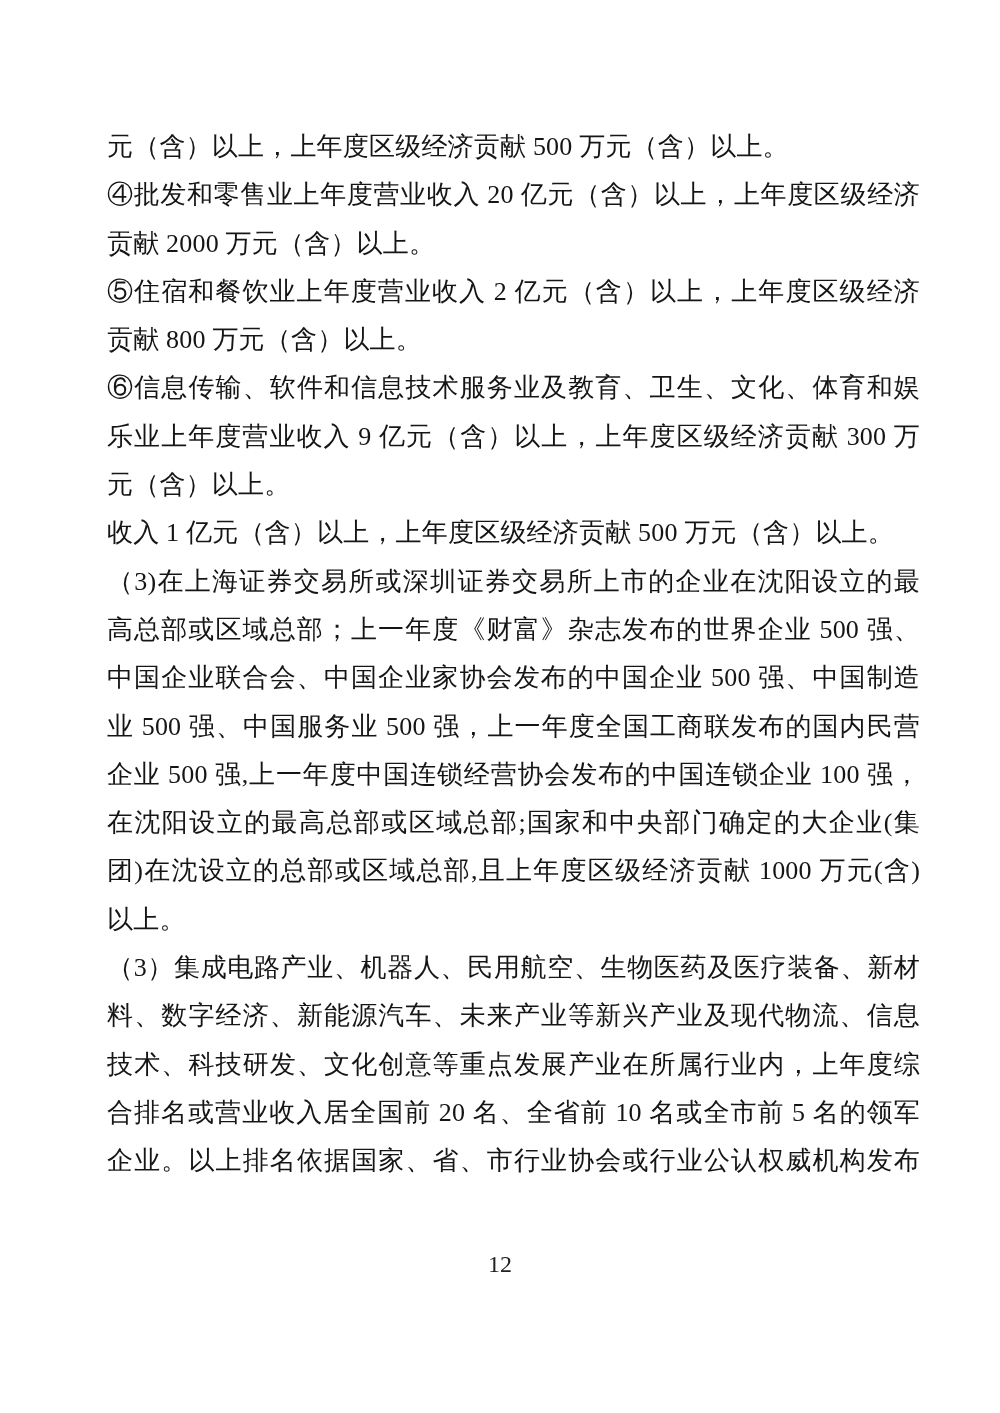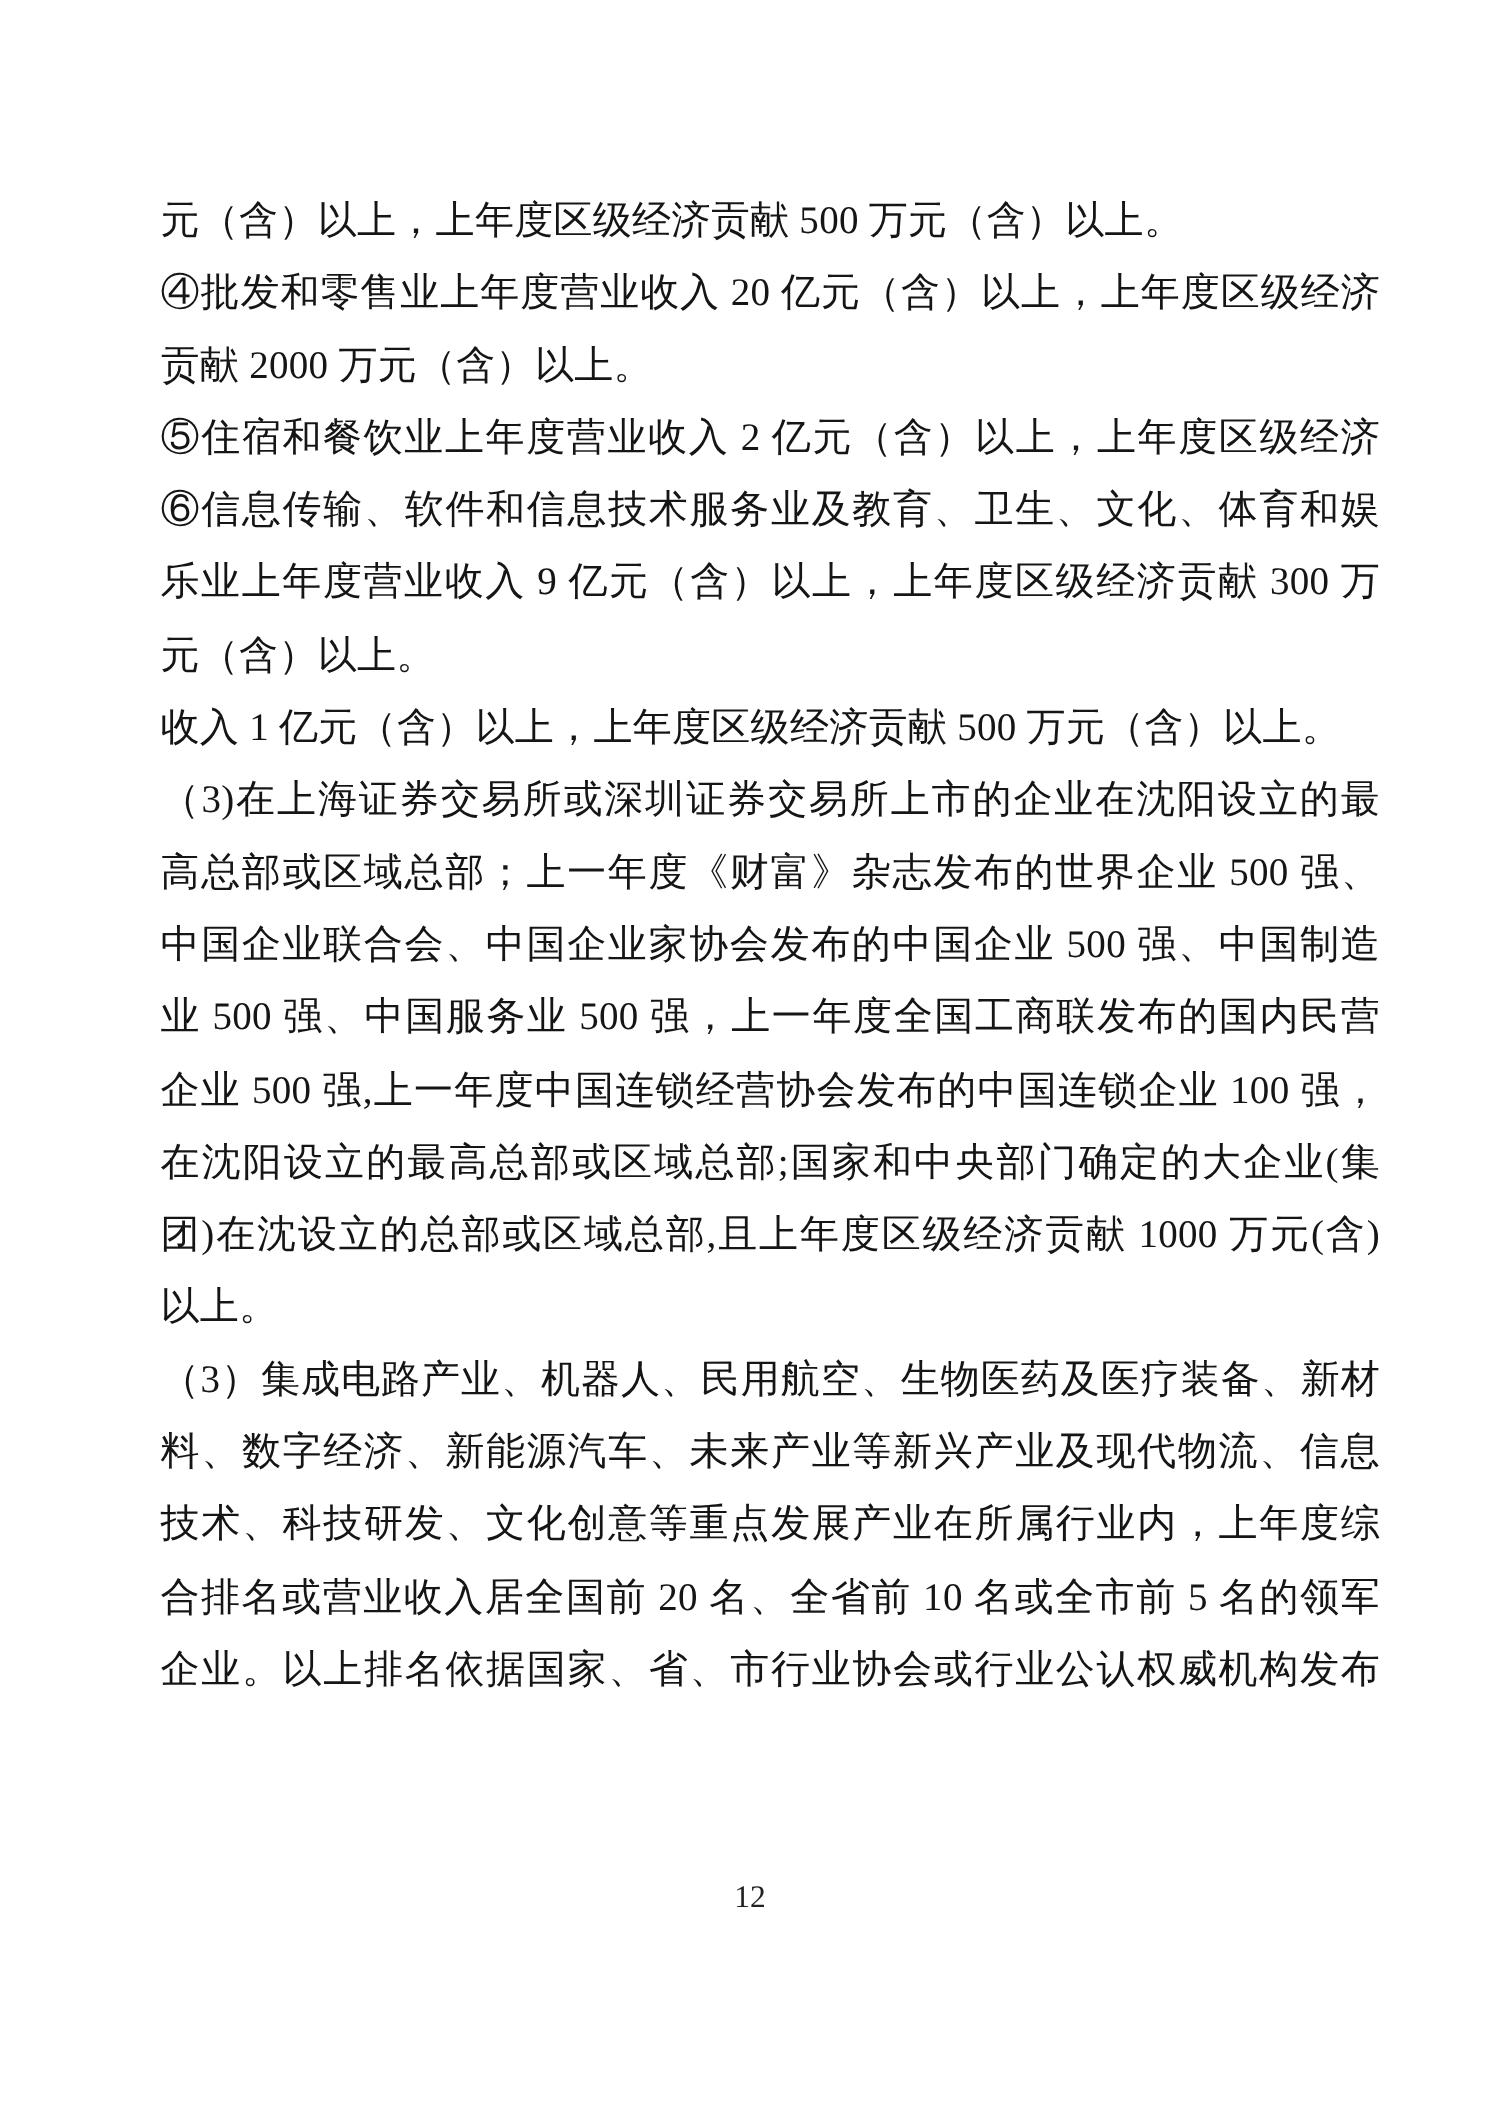--- a/index.html
+++ b/index.html
@@ -34,34 +34,35 @@
     white-space: normal;
     text-align: justify;
     text-align-last: justify;
   }
   .page-number {
     position: absolute;
     top: 1249px;
     left: 0;
     width: 100%;
     text-align: center;
-    font-size: 21px;
+    font-size: 24px;
     line-height: 30px;
     color: #222;
   }
 </style>
 </head>
 <body>
 
 <div class="page">
   <div class="doc-text">
       <div class="doc-line">元（含）以上，上年度区级经济贡献 500 万元（含）以上。</div>
       <div class="doc-line fill">④批发和零售业上年度营业收入 20 亿元（含）以上，上年度区级经济</div>
       <div class="doc-line">贡献 2000 万元（含）以上。</div>
       <div class="doc-line fill">⑤住宿和餐饮业上年度营业收入 2 亿元（含）以上，上年度区级经济</div>
+      <div class="doc-line">贡献 800 万元（含）以上。</div>
       <div class="doc-line fill">⑥信息传输、软件和信息技术服务业及教育、卫生、文化、体育和娱</div>
       <div class="doc-line fill">乐业上年度营业收入 9 亿元（含）以上，上年度区级经济贡献 300 万</div>
       <div class="doc-line">元（含）以上。</div>
       <div class="doc-line">收入 1 亿元（含）以上，上年度区级经济贡献 500 万元（含）以上。</div>
       <div class="doc-line fill">（3)在上海证券交易所或深圳证券交易所上市的企业在沈阳设立的最</div>
       <div class="doc-line fill">高总部或区域总部；上一年度《财富》杂志发布的世界企业 500 强、</div>
       <div class="doc-line fill">中国企业联合会、中国企业家协会发布的中国企业 500 强、中国制造</div>
       <div class="doc-line fill">业 500 强、中国服务业 500 强，上一年度全国工商联发布的国内民营</div>
       <div class="doc-line fill">企业 500 强,上一年度中国连锁经营协会发布的中国连锁企业 100 强，</div>
       <div class="doc-line fill">在沈阳设立的最高总部或区域总部;国家和中央部门确定的大企业(集</div>

